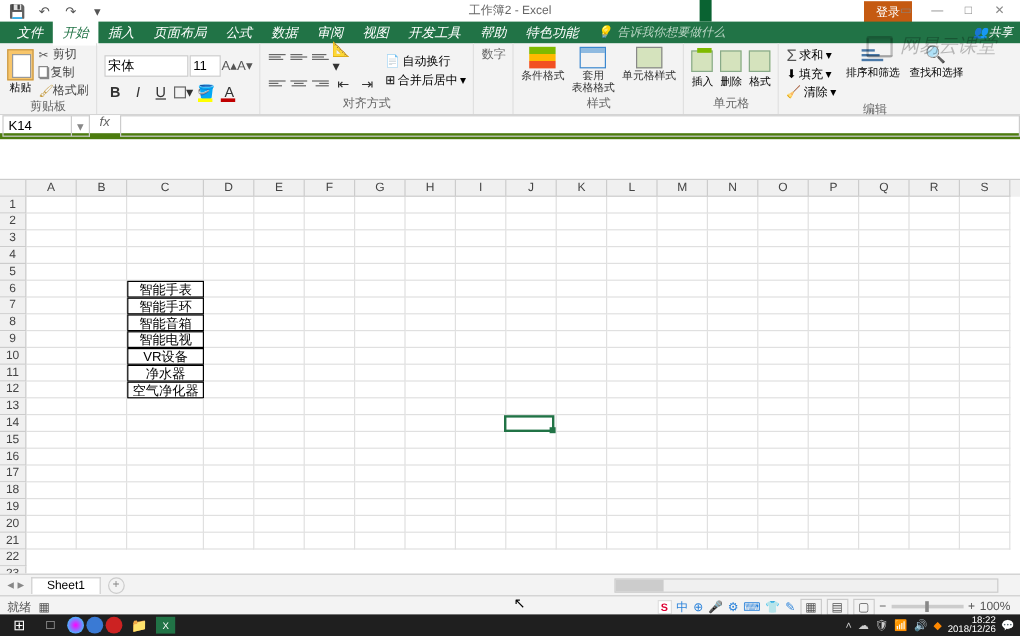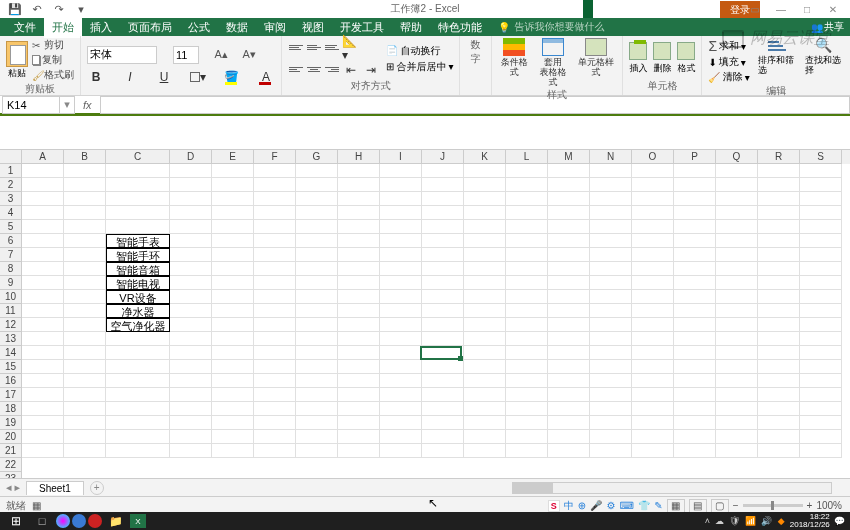--- a/index.html
+++ b/index.html
@@ -9,21 +9,21 @@
 .titlebar { height: 18px; background: #fff; display: flex; align-items: center; position: relative; }
 .qat { display: flex; align-items: center; gap: 4px; padding-left: 6px; }
 .qat-btn { width: 18px; height: 16px; display: flex; align-items: center; justify-content: center; color: #555; }
 .green-strip { position: absolute; top: 0; left: 583px; width: 10px; height: 18px; background: #0a6332; }
 .title-center { position: absolute; left: 50%; transform: translateX(-50%); color: #666; font-size: 10px; }
 .login-box { position: absolute; right: 90px; top: 1px; background: #c55a11; color: #fff; padding: 2px 10px; font-size: 10px; }
 .win-btns { position: absolute; right: 6px; display: flex; gap: 4px; }
 .win-btns span { width: 22px; height: 14px; display: flex; align-items: center; justify-content: center; color: #888; font-size: 10px; }
 
 
-.tabs { height: 18px; background: #217346; display: flex; align-items: center; padding-left: 6px; position: relative; }
+.tabs { height: 18px; background: #217346; display: flex; align-items: center; padding-left: 6px; position: relative; font-style: italic; }
 .tab { color: #fff; padding: 3px 8px; font-size: 11px; cursor: pointer; }
 .tab.active { background: #fff; color: #217346; }
 .tell-me { color: #b8d4c3; margin-left: 8px; display: flex; align-items: center; font-size: 10px; }
 .tell-me-icon { margin-right: 4px; }
 .share { position: absolute; right: 6px; color: #fff; display: flex; align-items: center; font-size: 10px; }
 
 
 .watermark { position: absolute; top: 28px; right: 20px; color: rgba(0,0,0,0.25); font-size: 16px; z-index: 10; display: flex; align-items: center; font-style: italic; }
 .watermark-icon { width: 22px; height: 18px; border: 2px solid rgba(0,0,0,0.22); margin-right: 6px; border-radius: 2px; background: linear-gradient(rgba(0,0,0,0.18),transparent 40%); }
 
@@ -36,21 +36,21 @@
 .paste-icon { width: 22px; height: 26px; background: #f8c66b; border: 1px solid #c89745; position: relative; }
 .paste-icon::after { content: ''; position: absolute; top: 3px; left: 3px; width: 14px; height: 18px; background: #fff; border: 1px solid #999; }
 .mini-btns { display: flex; flex-direction: column; gap: 1px; margin-left: 4px; font-size: 10px; color: #444; }
 .mini-btn { display: flex; align-items: center; gap: 2px; white-space: nowrap; }
 .small-ic { width: 10px; height: 10px; display: inline-block; }
 .scissors { color: #555; }
 .copy-ic { border: 1px solid #888; background: #fff; box-shadow: 1px 1px 0 #888; width: 8px; height: 10px; }
 .brush { color: #c49a3e; }
 
 .font-controls { display: flex; flex-direction: column; gap: 4px; }
-.font-row { display: flex; align-items: center; gap: 16px; }
+.font-row { display: flex; align-items: center; gap: 1px; }
 .font-sel { border: 1px solid #ccc; background: #fff; height: 18px; font-size: 11px; padding: 0 2px; }
 .font-name { width: 70px; }
 .font-size { width: 26px; }
 .inc-dec { width: 12px; height: 16px; color: #555; display: flex; align-items: center; justify-content: center; }
 .fmt-btn { width: 18px; height: 18px; display: flex; align-items: center; justify-content: center; font-size: 12px; color: #333; }
 .bold { font-weight: bold; }
 .ital { font-style: italic; }
 .under { text-decoration: underline; }
 .border-btn { border: 1px solid #666; width: 10px; height: 10px; }
 .fill-btn { position: relative; }
@@ -80,21 +80,21 @@
 .insert-ic::after { content: ''; position: absolute; top: -3px; left: 4px; width: 12px; height: 4px; background: #7fba00; }
 
 .edit-controls { display: flex; gap: 8px; }
 .edit-col { display: flex; flex-direction: column; gap: 1px; font-size: 10px; }
 .sigma { font-size: 14px; color: #555; }
 .sort-btn { display: flex; flex-direction: column; align-items: center; font-size: 9px; line-height: 1.1; }
 .sort-ic { width: 18px; height: 16px; display: flex; flex-direction: column; justify-content: center; margin-bottom: 2px; }
 .sort-ic span { height: 2px; background: #4a79a8; margin: 1px 0; }
 
 
-.fbar { height: 20px; border-bottom: 3px solid #4d7c0f; display: flex; align-items: center; background: #fff; }
+.fbar { height: 20px; border-bottom: 5px solid #4d7c0f; display: flex; align-items: flex-start; background: #fff; }
 .name-box { width: 58px; height: 18px; border: 1px solid #ccc; margin-left: 2px; padding: 0 4px; font-size: 11px; display: flex; align-items: center; }
 .name-drop { width: 15px; height: 18px; border: 1px solid #ccc; border-left: none; display: flex; align-items: center; justify-content: center; color: #888; }
 .fx { margin: 0 8px; font-style: italic; color: #666; font-size: 11px; }
 .formula-in { flex: 1; height: 18px; border: 1px solid #ccc; }
 
 
 .expand-bar { height: 34px; border-bottom: 1px solid #ccc; }
 
 
 .grid { position: relative; overflow: hidden; height: 328px; }

